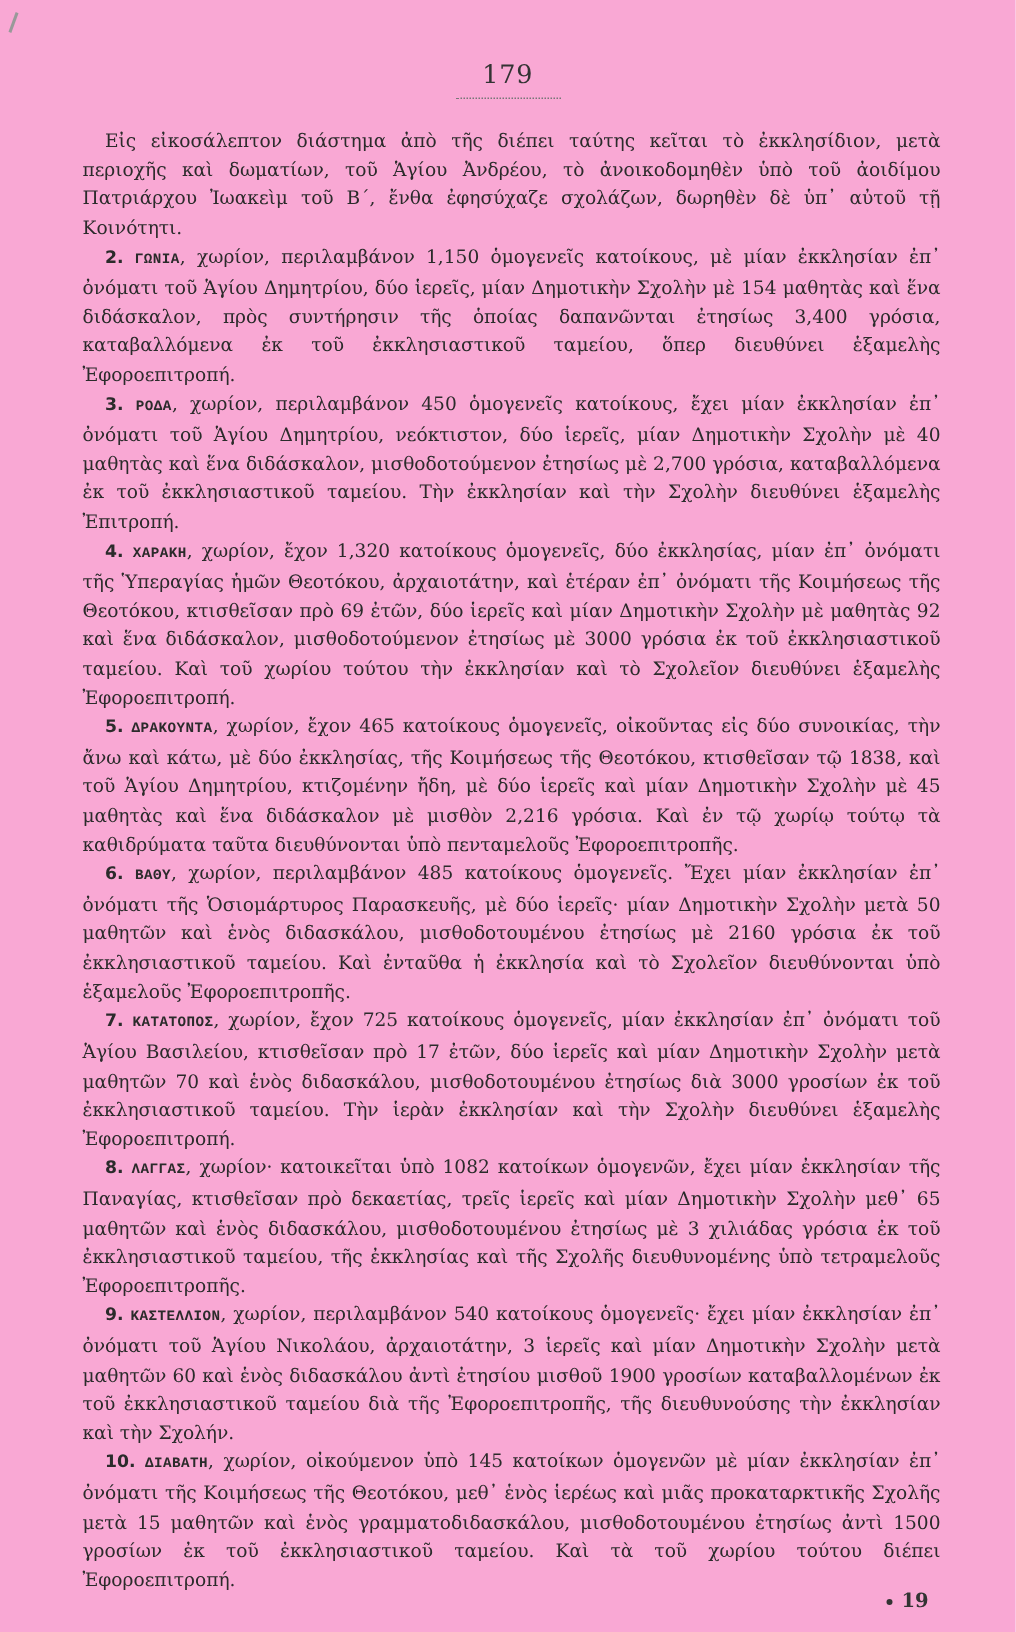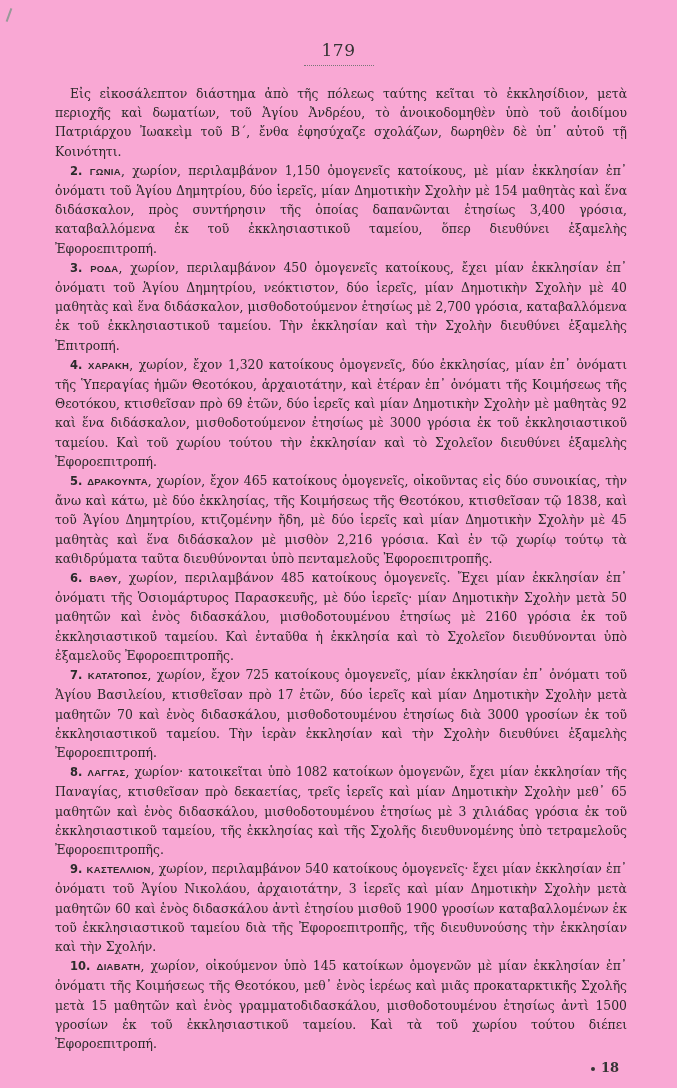--- a/index.html
+++ b/index.html
@@ -53,21 +53,21 @@
     .para {
       margin: 0;
       text-indent: 15px;
     }
     .entry-num {
       font-family: "DejaVu Sans", sans-serif;
       font-weight: bold;
       font-size: 11.5px;
     }
     .entry-name {
-      font-family: Liberation Sans, sans-serif;
+      font-family: Liberation Mono, monospace;
       font-weight: bold;
       font-size: 9.5px;
       letter-spacing: 0.3px;
     }
     .it { }
     .footer-mark {
       position: absolute;
       top: 1060px;
       left: 591px;
       font-size: 13px;
@@ -97,30 +97,30 @@
 
 <div class="page">
   <div class="margin-mark"></div>
 
   <div class="page-header">
     <span class="page-number">179</span>
     <span class="header-rule"></span>
   </div>
 
   <div class="body-text">
-    <p class="para"><span>Εἰς εἰκοσάλεπτον διάστημα ἀπὸ τῆς πόλεως ταύτης κεῖται τὸ ἐκκλησίδιον, μετὰ περιοχῆς καὶ δωματίων, τοῦ </span><span class="it">Ἁγίου Ἀνδρέου</span><span>, τὸ ἀνοικοδομηθὲν ὑπὸ τοῦ ἀοιδίμου Πατριάρχου Ἰωακεὶμ τοῦ Β΄, ἔνθα ἐφησύχαζε σχολάζων, δωρηθὲν δὲ ὑπ᾽ αὐτοῦ τῇ Κοινότητι.</span></p>
+    <p class="para"><span>Εἰς εἰκοσάλεπτον διάστημα ἀπὸ τῆς διέπει ταύτης κεῖται τὸ ἐκκλησίδιον, μετὰ περιοχῆς καὶ δωματίων, τοῦ </span><span class="it">Ἁγίου Ἀνδρέου</span><span>, τὸ ἀνοικοδομηθὲν ὑπὸ τοῦ ἀοιδίμου Πατριάρχου Ἰωακεὶμ τοῦ Β΄, ἔνθα ἐφησύχαζε σχολάζων, δωρηθὲν δὲ ὑπ᾽ αὐτοῦ τῇ Κοινότητι.</span></p>
     <div id="entries">
         <p class="para"><span class="entry-num">2.</span> <span class="entry-name">ΓΩΝΙΑ</span><span>, χωρίον, περιλαμβάνον 1,150 ὁμογενεῖς κατοίκους, μὲ μίαν ἐκκλησίαν ἐπ᾽ ὀνόματι τοῦ </span><span class="it">Ἁγίου Δημητρίου</span><span>, δύο ἱερεῖς, μίαν Δημοτικὴν Σχολὴν μὲ 154 μαθητὰς καὶ ἕνα διδάσκαλον, πρὸς συντήρησιν τῆς ὁποίας δαπανῶνται ἐτησίως 3,400 γρόσια, καταβαλλόμενα ἐκ τοῦ ἐκκλησιαστικοῦ ταμείου, ὅπερ διευθύνει ἑξαμελὴς Ἐφοροεπιτροπή.</span></p>
         <p class="para"><span class="entry-num">3.</span> <span class="entry-name">ΡΟΔΑ</span><span>, χωρίον, περιλαμβάνον 450 ὁμογενεῖς κατοίκους, ἔχει μίαν ἐκκλησίαν ἐπ᾽ ὀνόματι τοῦ </span><span class="it">Ἁγίου Δημητρίου</span><span>, νεόκτιστον, δύο ἱερεῖς, μίαν Δημοτικὴν Σχολὴν μὲ 40 μαθητὰς καὶ ἕνα διδάσκαλον, μισθοδοτούμενον ἐτησίως μὲ 2,700 γρόσια, καταβαλλόμενα ἐκ τοῦ ἐκκλησιαστικοῦ ταμείου. Τὴν ἐκκλησίαν καὶ τὴν Σχολὴν διευθύνει ἑξαμελὴς Ἐπιτροπή.</span></p>
         <p class="para"><span class="entry-num">4.</span> <span class="entry-name">ΧΑΡΑΚΗ</span><span>, χωρίον, ἔχον 1,320 κατοίκους ὁμογενεῖς, δύο ἐκκλησίας, μίαν ἐπ᾽ ὀνόματι τῆς </span><span class="it">Ὑπεραγίας ἡμῶν Θεοτόκου</span><span>, ἀρχαιοτάτην, καὶ ἑτέραν ἐπ᾽ ὀνόματι τῆς </span><span class="it">Κοιμήσεως τῆς Θεοτόκου</span><span>, κτισθεῖσαν πρὸ 69 ἐτῶν, δύο ἱερεῖς καὶ μίαν Δημοτικὴν Σχολὴν μὲ μαθητὰς 92 καὶ ἕνα διδάσκαλον, μισθοδοτούμενον ἐτησίως μὲ 3000 γρόσια ἐκ τοῦ ἐκκλησιαστικοῦ ταμείου. Καὶ τοῦ χωρίου τούτου τὴν ἐκκλησίαν καὶ τὸ Σχολεῖον διευθύνει ἑξαμελὴς Ἐφοροεπιτροπή.</span></p>
         <p class="para"><span class="entry-num">5.</span> <span class="entry-name">ΔΡΑΚΟΥΝΤΑ</span><span>, χωρίον, ἔχον 465 κατοίκους ὁμογενεῖς, οἰκοῦντας εἰς δύο συνοικίας, τὴν ἄνω καὶ κάτω, μὲ δύο ἐκκλησίας, τῆς </span><span class="it">Κοιμήσεως τῆς Θεοτόκου</span><span>, κτισθεῖσαν τῷ 1838, καὶ τοῦ </span><span class="it">Ἁγίου Δημητρίου</span><span>, κτιζομένην ἤδη, μὲ δύο ἱερεῖς καὶ μίαν Δημοτικὴν Σχολὴν μὲ 45 μαθητὰς καὶ ἕνα διδάσκαλον μὲ μισθὸν 2,216 γρόσια. Καὶ ἐν τῷ χωρίῳ τούτῳ τὰ καθιδρύματα ταῦτα διευθύνονται ὑπὸ πενταμελοῦς Ἐφοροεπιτροπῆς.</span></p>
         <p class="para"><span class="entry-num">6.</span> <span class="entry-name">ΒΑΘΥ</span><span>, χωρίον, περιλαμβάνον 485 κατοίκους ὁμογενεῖς. Ἔχει μίαν ἐκκλησίαν ἐπ᾽ ὀνόματι τῆς </span><span class="it">Ὁσιομάρτυρος Παρασκευῆς</span><span>, μὲ δύο ἱερεῖς· μίαν Δημοτικὴν Σχολὴν μετὰ 50 μαθητῶν καὶ ἑνὸς διδασκάλου, μισθοδοτουμένου ἐτησίως μὲ 2160 γρόσια ἐκ τοῦ ἐκκλησιαστικοῦ ταμείου. Καὶ ἐνταῦθα ἡ ἐκκλησία καὶ τὸ Σχολεῖον διευθύνονται ὑπὸ ἑξαμελοῦς Ἐφοροεπιτροπῆς.</span></p>
         <p class="para"><span class="entry-num">7.</span> <span class="entry-name">ΚΑΤΑΤΟΠΟΣ</span><span>, χωρίον, ἔχον 725 κατοίκους ὁμογενεῖς, μίαν ἐκκλησίαν ἐπ᾽ ὀνόματι τοῦ </span><span class="it">Ἁγίου Βασιλείου</span><span>, κτισθεῖσαν πρὸ 17 ἐτῶν, δύο ἱερεῖς καὶ μίαν Δημοτικὴν Σχολὴν μετὰ μαθητῶν 70 καὶ ἑνὸς διδασκάλου, μισθοδοτουμένου ἐτησίως διὰ 3000 γροσίων ἐκ τοῦ ἐκκλησιαστικοῦ ταμείου. Τὴν ἱερὰν ἐκκλησίαν καὶ τὴν Σχολὴν διευθύνει ἑξαμελὴς Ἐφοροεπιτροπή.</span></p>
         <p class="para"><span class="entry-num">8.</span> <span class="entry-name">ΛΑΓΓΑΣ</span><span>, χωρίον· κατοικεῖται ὑπὸ 1082 κατοίκων ὁμογενῶν, ἔχει μίαν ἐκκλησίαν τῆς </span><span class="it">Παναγίας</span><span>, κτισθεῖσαν πρὸ δεκαετίας, τρεῖς ἱερεῖς καὶ μίαν Δημοτικὴν Σχολὴν μεθ᾽ 65 μαθητῶν καὶ ἑνὸς διδασκάλου, μισθοδοτουμένου ἐτησίως μὲ 3 χιλιάδας γρόσια ἐκ τοῦ ἐκκλησιαστικοῦ ταμείου, τῆς ἐκκλησίας καὶ τῆς Σχολῆς διευθυνομένης ὑπὸ τετραμελοῦς Ἐφοροεπιτροπῆς.</span></p>
         <p class="para"><span class="entry-num">9.</span> <span class="entry-name">ΚΑΣΤΕΛΛΙΟΝ</span><span>, χωρίον, περιλαμβάνον 540 κατοίκους ὁμογενεῖς· ἔχει μίαν ἐκκλησίαν ἐπ᾽ ὀνόματι τοῦ </span><span class="it">Ἁγίου Νικολάου</span><span>, ἀρχαιοτάτην, 3 ἱερεῖς καὶ μίαν Δημοτικὴν Σχολὴν μετὰ μαθητῶν 60 καὶ ἑνὸς διδασκάλου ἀντὶ ἐτησίου μισθοῦ 1900 γροσίων καταβαλλομένων ἐκ τοῦ ἐκκλησιαστικοῦ ταμείου διὰ τῆς Ἐφοροεπιτροπῆς, τῆς διευθυνούσης τὴν ἐκκλησίαν καὶ τὴν Σχολήν.</span></p>
         <p class="para"><span class="entry-num">10.</span> <span class="entry-name">ΔΙΑΒΑΤΗ</span><span>, χωρίον, οἰκούμενον ὑπὸ 145 κατοίκων ὁμογενῶν μὲ μίαν ἐκκλησίαν ἐπ᾽ ὀνόματι τῆς </span><span class="it">Κοιμήσεως τῆς Θεοτόκου</span><span>, μεθ᾽ ἑνὸς ἱερέως καὶ μιᾶς προκαταρκτικῆς Σχολῆς μετὰ 15 μαθητῶν καὶ ἑνὸς γραμματοδιδασκάλου, μισθοδοτουμένου ἐτησίως ἀντὶ 1500 γροσίων ἐκ τοῦ ἐκκλησιαστικοῦ ταμείου. Καὶ τὰ τοῦ χωρίου τούτου διέπει Ἐφοροεπιτροπή.</span></p>
       </div>
   </div>
 
   <div class="footer-mark">
-    <span class="bullet-dot"></span><span>18</span>
+    <span class="bullet-dot"></span><span>19</span>
   </div>
 </div>
 
 </body></html>

